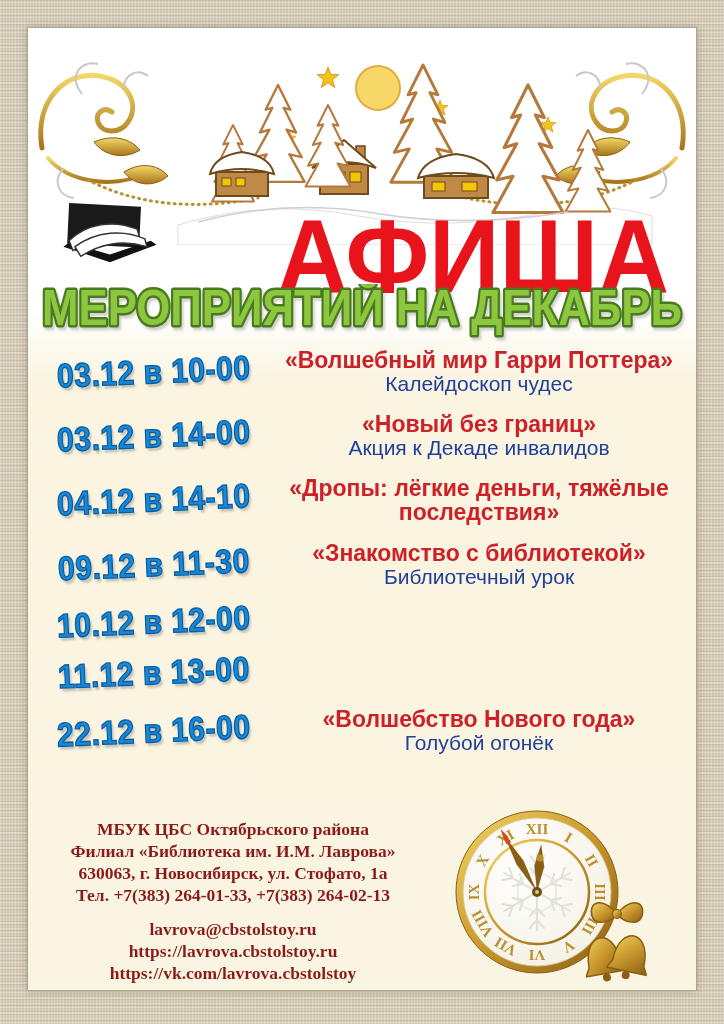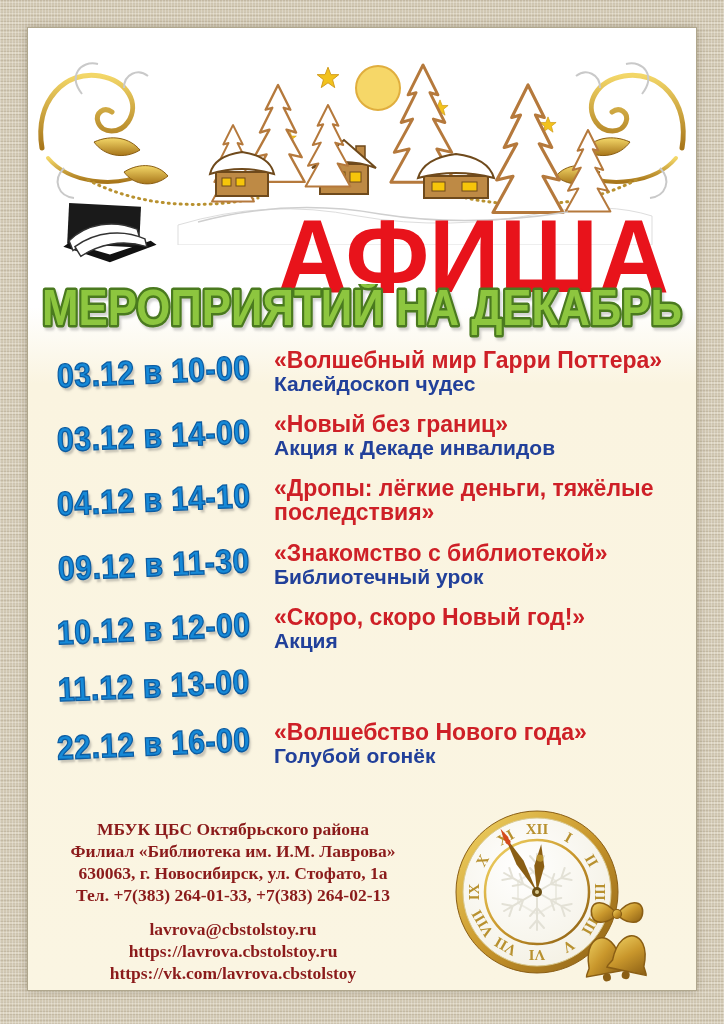--- a/index.html
+++ b/index.html
@@ -27,23 +27,23 @@
   .events{position:absolute;left:12px;top:320px;width:644px;}
   .event-row{display:flex;align-items:center;margin-bottom:17px;}
   .date-cell{width:228px;display:flex;justify-content:center;flex:0 0 auto;}
   .event-date{
     display:inline-block;
     font-weight:700;font-size:30px;letter-spacing:.5px;white-space:nowrap;
     color:#1689D7;-webkit-text-stroke:1.2px #0C5CA2;
     transform:rotate(-2.5deg) scaleY(1.12);
     text-shadow:2px 3px 2px rgba(100,100,100,.35);
   }
-  .info-cell{flex:1;text-align:left;padding-left:6px;}
+  .info-cell{flex:1;text-align:center;padding-left:6px;}
   .event-title{color:#CE2027;font-weight:700;font-size:23px;line-height:24px;}
-  .event-subtitle{color:#21409A;font-weight:700;font-size:21px;line-height:23px;}
+  .event-subtitle{color:#21409A;font-weight:400;font-size:21px;line-height:23px;}
   .footer{
     position:absolute;left:2px;top:790px;width:406px;text-align:center;
     font-family:"Liberation Serif", serif;font-weight:700;color:#8B1B1B;
   }
   .org-line{font-size:17.5px;line-height:22px;}
   .links{margin-top:12px;}
   .link-line{font-size:17.5px;line-height:22px;}
   .clock-art{position:absolute;left:424px;top:778px;width:205px;height:184px;}
   .rom{font-family:"Liberation Serif", serif;font-weight:700;font-size:15px;fill:#B8912F;}
 </style>
@@ -173,24 +173,20 @@
         <div class="info-cell">
           <div class="event-title">«Знакомство с библиотекой»</div>
           <div class="event-subtitle">Библиотечный урок</div>
         </div>
       </div>
 
       <div class="event-row">
         <div class="date-cell">
           <span class="event-date">10.12 в 12-00</span>
           </div>
-        <div class="info-cell">
-          <div class="event-title">«Скоро, скоро Новый год!»</div>
-          <div class="event-subtitle">Акция</div>
-        </div>
       </div>
 
       <div class="event-row">
         <div class="date-cell">
           <span class="event-date">11.12 в 13-00</span>
           </div>
       </div>
 
       <div class="event-row">
         <div class="date-cell">

